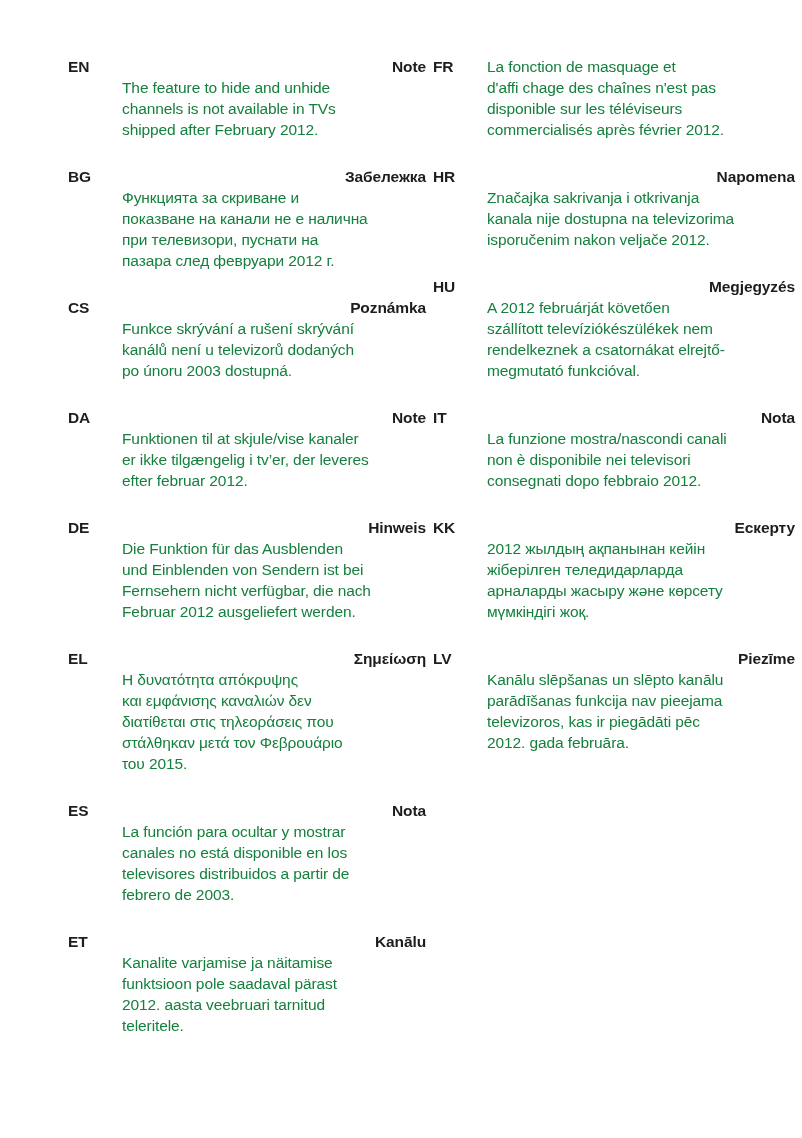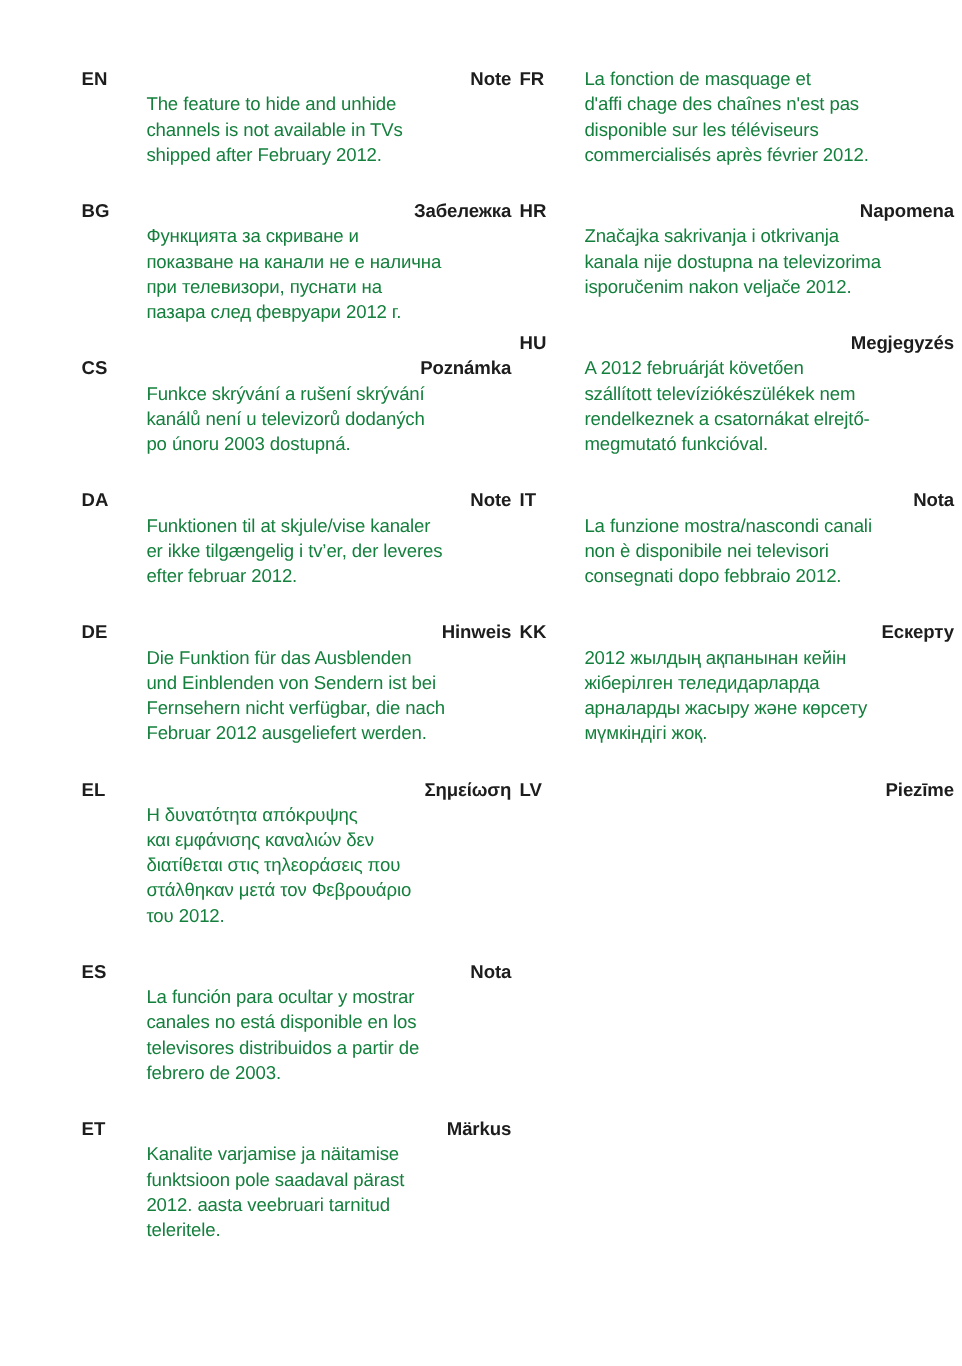--- a/index.html
+++ b/index.html
@@ -111,38 +111,38 @@
 
   <div class="entry inline-title">
     <span class="lang-code">EL</span>
     <div class="entry-header">
       <span class="entry-title">Σημείωση</span>
     </div>
     <div class="entry-body">Η δυνατότητα απόκρυψης
 και εμφάνισης καναλιών δεν
 διατίθεται στις τηλεοράσεις που
 στάλθηκαν μετά τον Φεβρουάριο
-του 2012.</div>
+του 2015.</div>
   </div>
 
   <div class="entry">
     <span class="lang-code">ES</span>
     <div class="entry-header">
       <span class="entry-title">Nota</span>
     </div>
     <div class="entry-body">La función para ocultar y mostrar
 canales no está disponible en los
 televisores distribuidos a partir de
 febrero de 2003.</div>
   </div>
 
   <div class="entry">
     <span class="lang-code">ET</span>
     <div class="entry-header">
-      <span class="entry-title">Märkus</span>
+      <span class="entry-title">Kanālu</span>
     </div>
     <div class="entry-body">Kanalite varjamise ja näitamise
 funktsioon pole saadaval pärast
 2012. aasta veebruari tarnitud
 teleritele.</div>
   </div>
 </div>
   <div class="column column-right">
 
   <div class="entry">
@@ -194,15 +194,19 @@
 жіберілген теледидарларда
 арналарды жасыру және көрсету
 мүмкіндігі жоқ.</div>
   </div>
 
   <div class="entry">
     <span class="lang-code">LV</span>
     <div class="entry-header">
       <span class="entry-title">Piezīme</span>
     </div>
+    <div class="entry-body">Kanālu slēpšanas un slēpto kanālu
+parādīšanas funkcija nav pieejama
+televizoros, kas ir piegādāti pēc
+2012. gada februāra.</div>
   </div>
 </div>
 </div>
 
 </body></html>

